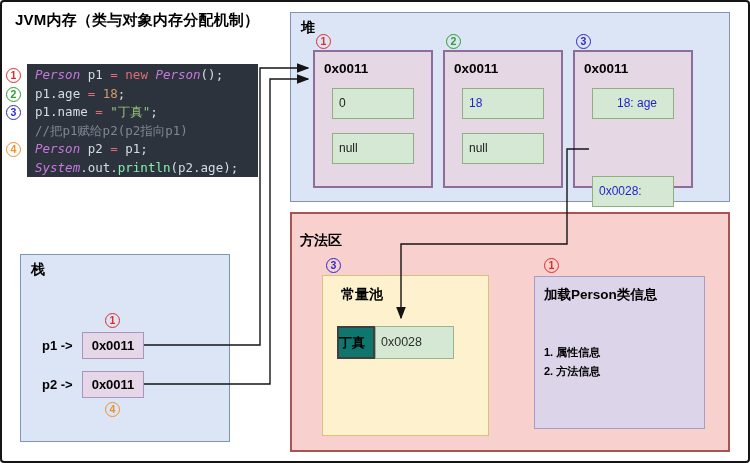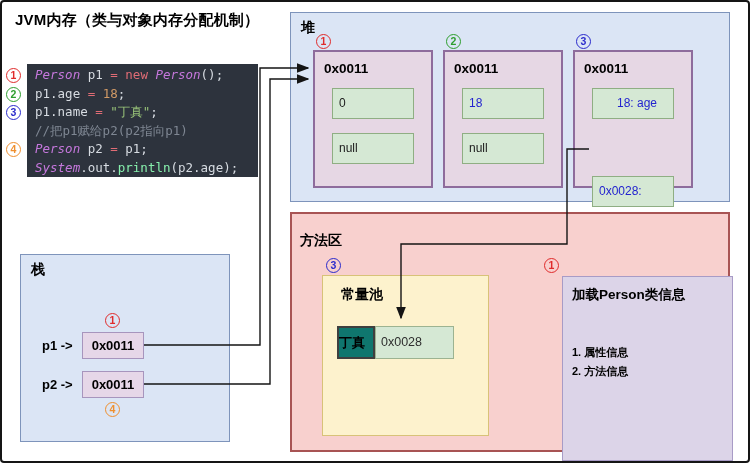--- a/index.html
+++ b/index.html
@@ -75,22 +75,22 @@
     position:absolute; left:14px; top:50px; width:38px; height:33px;
     background:#0f766e; border:2px solid #3f3f3f;
     font-size:13px; font-weight:bold; color:#000; text-align:left; line-height:30px;
   }
   .string-addr {
     position:absolute; left:52px; top:50px; width:79px; height:33px;
     background:#d5e8d4; border:1px solid #9cb391;
     font-size:12.5px; color:#2e2e2e; line-height:31px; padding-left:5px;
   }
   .class-info {
-    position:absolute; left:242px; top:62px; width:171px; height:185px;
-    background:#dcd4e8; border:1.5px solid #a89bc6;margin-left:28px;
+    position:absolute; left:242px; top:62px; width:171px; height:153px;
+    background:#dcd4e8; border:1.5px solid #a89bc6;
   }
   .class-info-title { position:absolute; left:9px; top:9px; font-size:13.5px; font-weight:bold; color:#000; }
   .class-info-items { position:absolute; left:9px; top:66px; font-size:11px; font-weight:bold; color:#000; line-height:19px; }
 
   .arrows { position:absolute; left:0; top:0; width:750px; height:463px; pointer-events:none; z-index:50; }
 </style>
 </head>
 <body>
 
 <div class="page">

